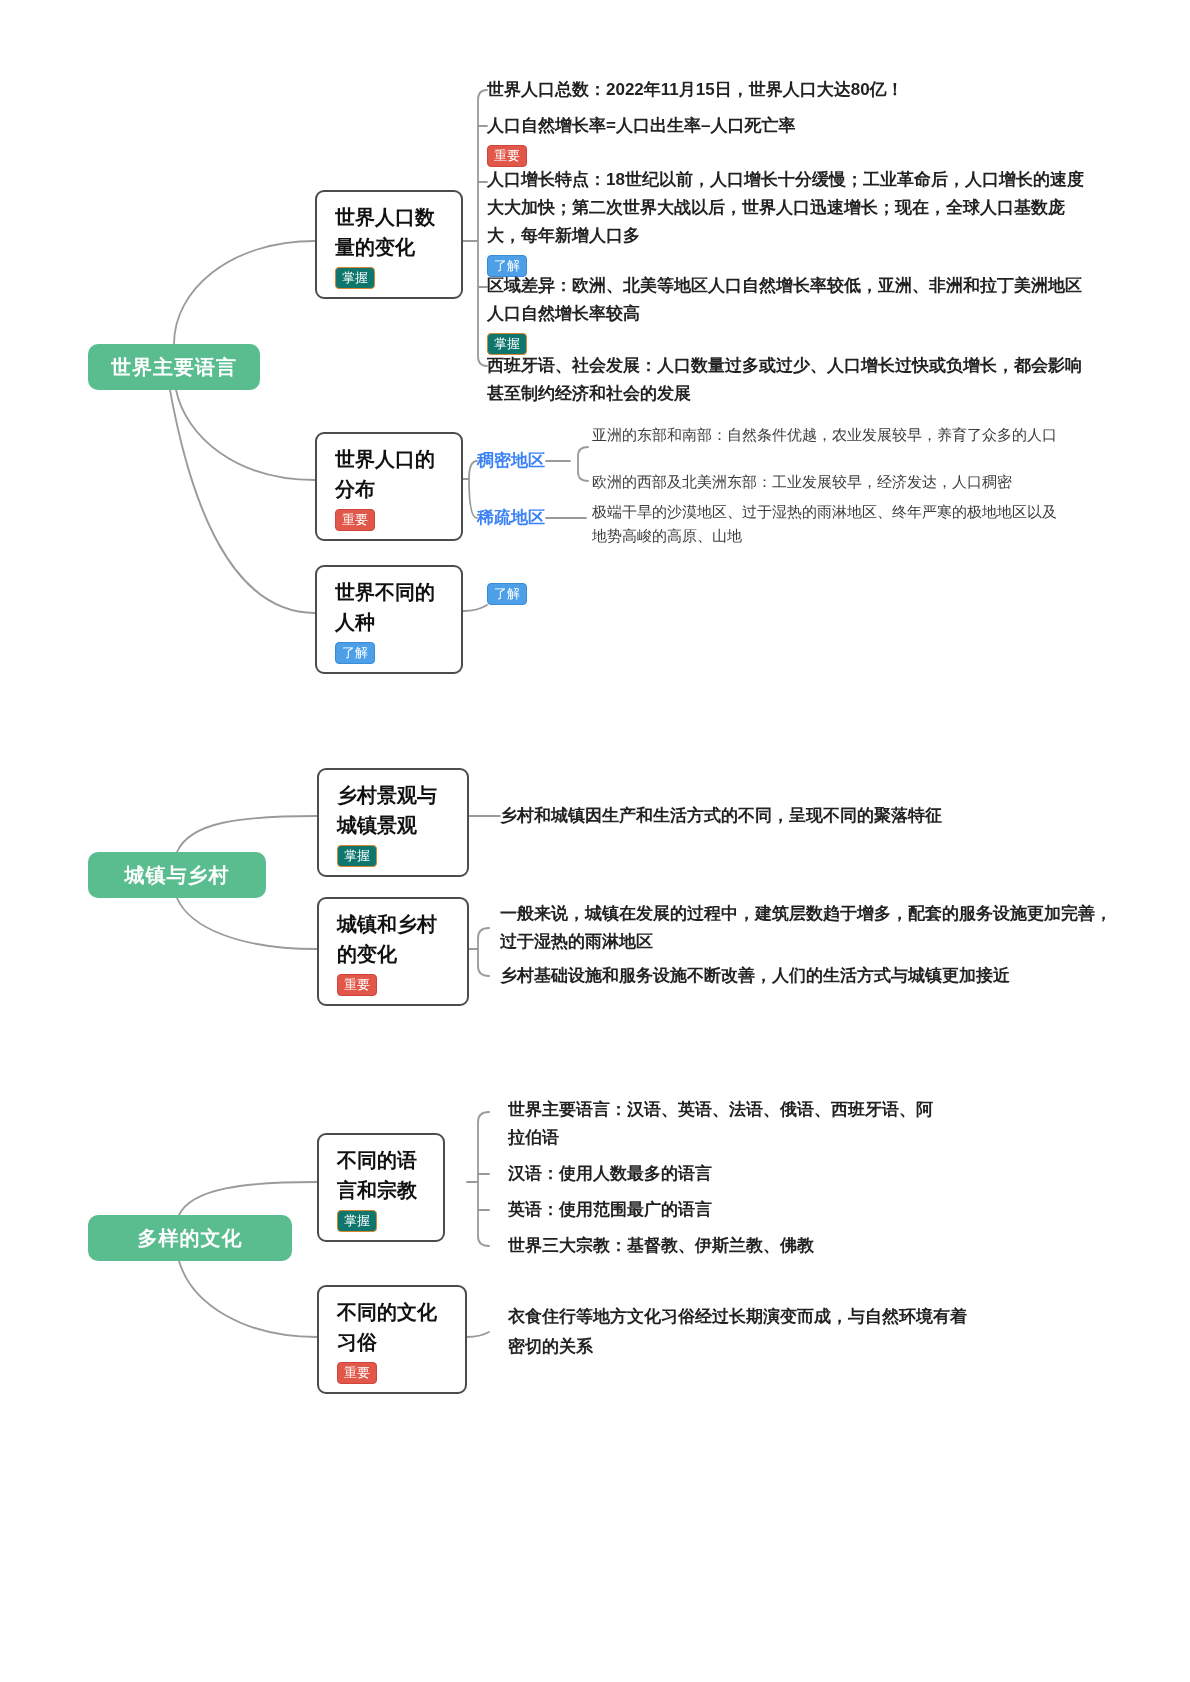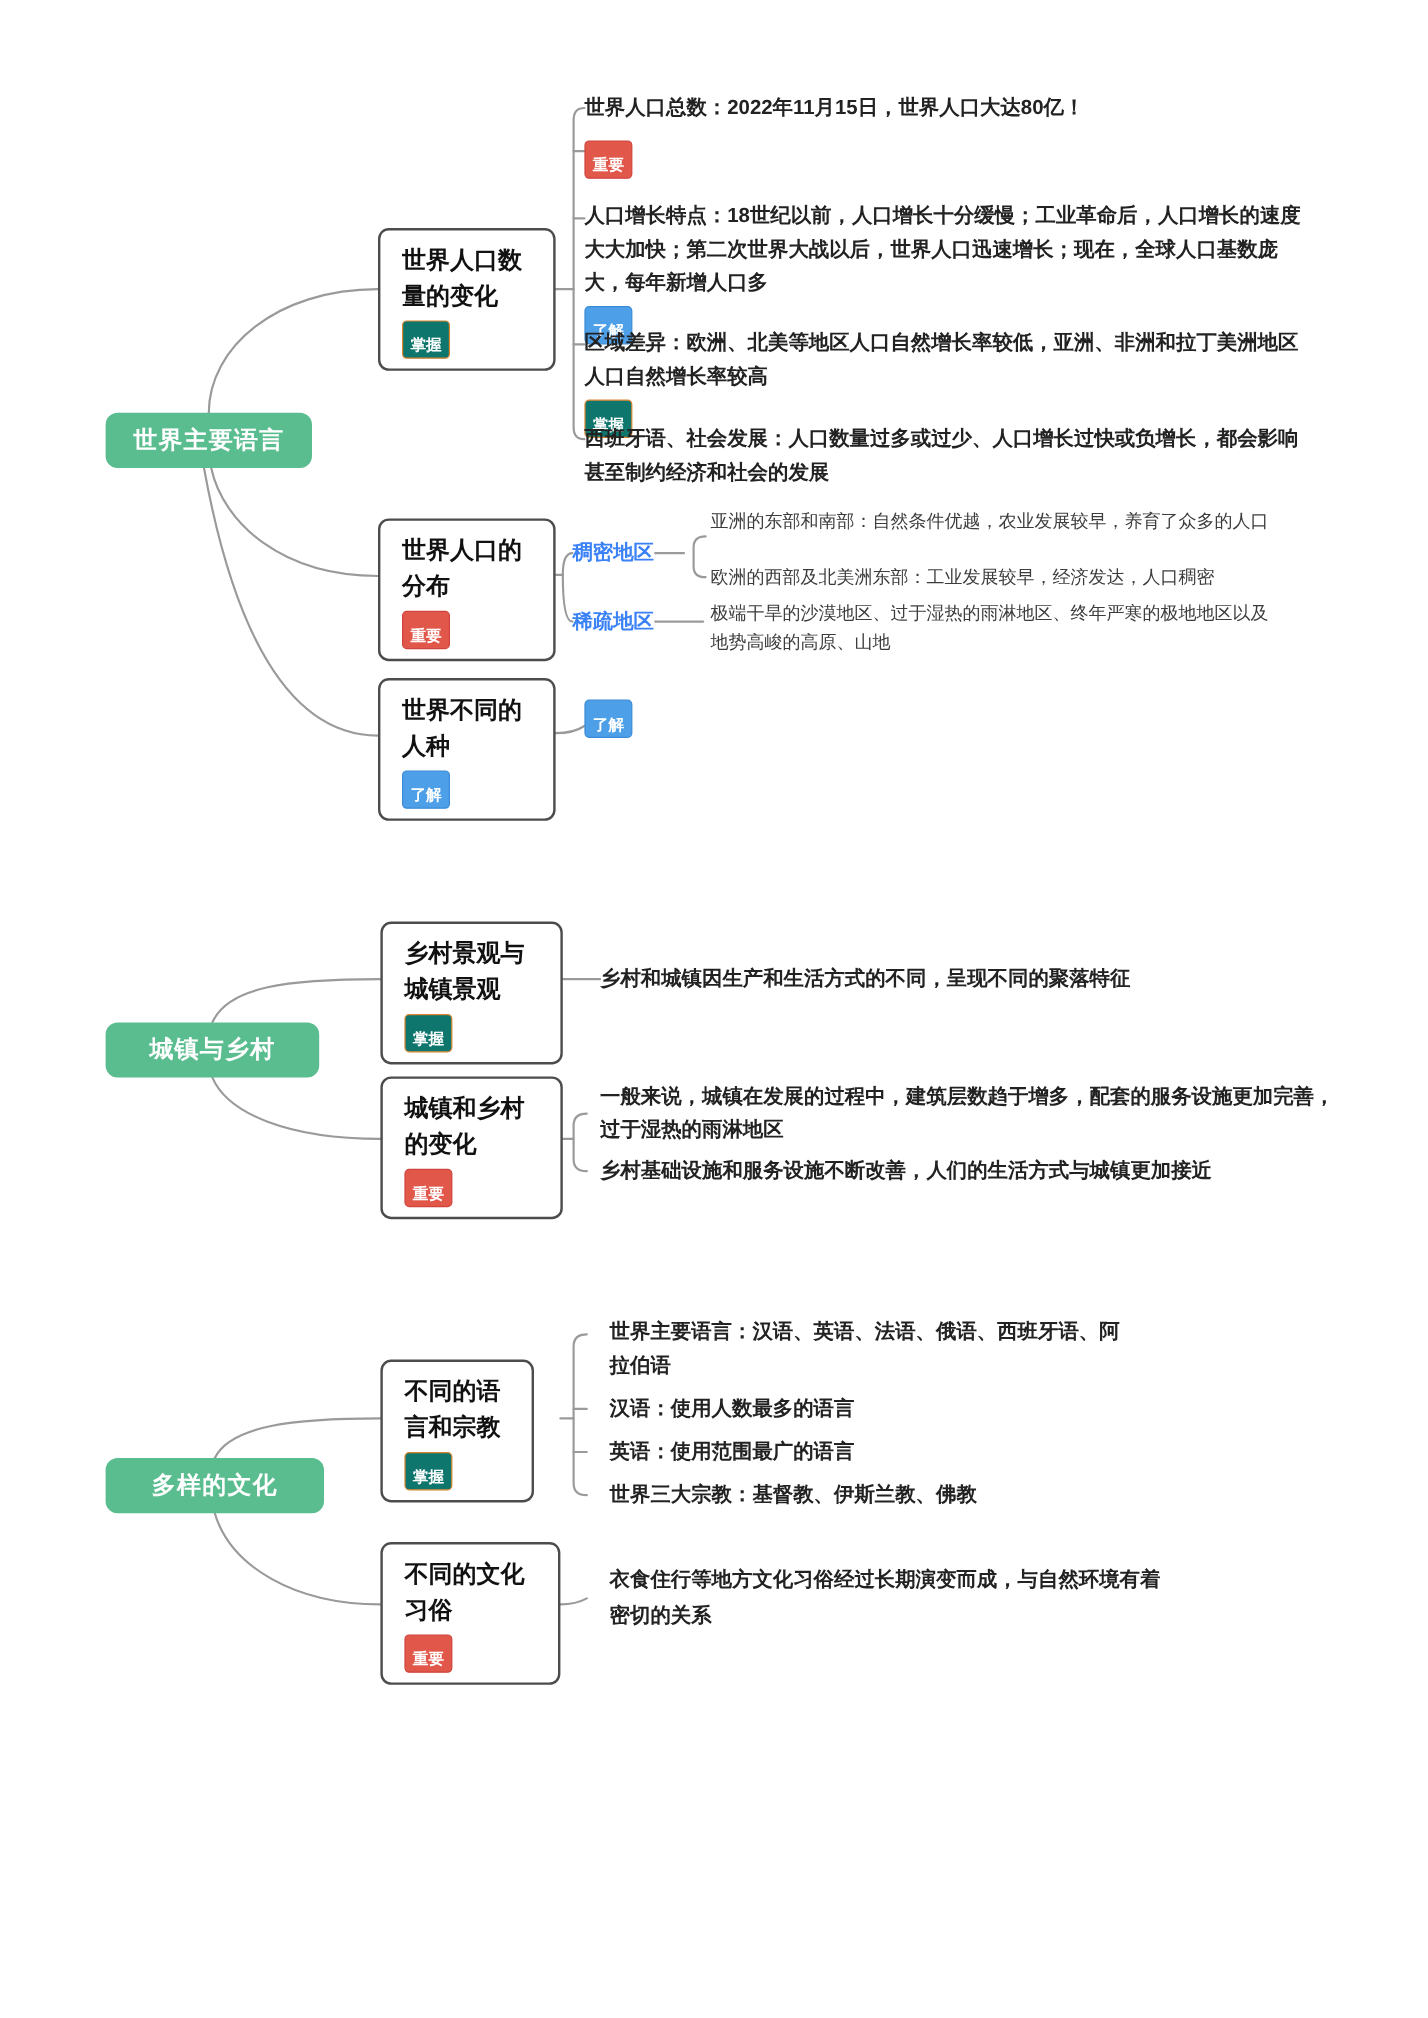--- a/index.html
+++ b/index.html
@@ -17,23 +17,23 @@
     background:#5abd8f; color:#fff; font-size:20px; font-weight:bold;
     border-radius:10px; letter-spacing:1px;
   }
   .branch-box {
     position:absolute; background:#fff;
     border:2px solid #4c4c4c; border-radius:9px;
     padding:10px 18px 8px 18px;
   }
   .branch-title { font-size:20px; font-weight:bold; line-height:30px; color:#111; }
   .badge {
-    display:inline-block; margin-top:5px; padding:11px 6px 2px 6px;
+    display:inline-block; margin-top:5px; padding:1px 6px 2px 6px;
     font-size:13px; line-height:17px; color:#fff; border-radius:4px;
-    font-weight:bold;
+    font-weight:normal;
   }
   .b-orange { background:#0f766e; border:1px solid #d9842e;text-align:right; }
   .b-red    { background:#e15749; border:1px solid #cf443d; }
   .b-blue   { background:#4d9fe8; border:1px solid #3b8bd6; }
 
   .leaf { position:absolute; }
   .leaf-text { font-size:17px; font-weight:bold; line-height:28px; color:#222; }
   .sub-label { position:absolute; font-size:17px; font-weight:bold; line-height:26px; color:#3b82f6; }
   .sub-text  { position:absolute; font-size:15px; font-weight:normal; line-height:24px; color:#3c3c3c; }
 </style>
@@ -81,20 +81,21 @@
 <div class="branch-box" style="left:315px;top:190px;width:148px">
   <div class="branch-title">世界人口数量的变化</div>
   <span class="badge b-orange">掌握</span>
 </div>
 
 <div class="leaf" style="left:487px;top:76px;width:610px">
   <div class="leaf-text">世界人口总数：2022年11月15日，世界人口大达80亿！</div>
 </div>
 
 <div class="leaf" style="left:487px;top:112px;width:610px">
+  <div class="leaf-text">人口自然增长率=人口出生率–人口死亡率</div>
   <span class="badge b-red">重要</span>
 </div>
 
 <div class="leaf" style="left:487px;top:166px;width:610px">
   <div class="leaf-text">人口增长特点：18世纪以前，人口增长十分缓慢；工业革命后，人口增长的速度大大加快；第二次世界大战以后，世界人口迅速增长；现在，全球人口基数庞大，每年新增人口多</div>
   <span class="badge b-blue">了解</span>
 </div>
 
 <div class="leaf" style="left:487px;top:272px;width:610px">
   <div class="leaf-text">区域差异：欧洲、北美等地区人口自然增长率较低，亚洲、非洲和拉丁美洲地区人口自然增长率较高</div>
@@ -142,21 +143,21 @@
   <span class="badge b-red">重要</span>
 </div>
 
 <div class="leaf" style="left:500px;top:900px;width:620px">
   <div class="leaf-text">一般来说，城镇在发展的过程中，建筑层数趋于增多，配套的服务设施更加完善，过于湿热的雨淋地区</div>
 </div>
 <div class="leaf" style="left:500px;top:962px;width:640px">
   <div class="leaf-text">乡村基础设施和服务设施不断改善，人们的生活方式与城镇更加接近</div>
 </div>
 
-<div class="root-node" style="left:88px;top:1215px;width:182px">多样的文化</div>
+<div class="root-node" style="left:88px;top:1215px;width:204px">多样的文化</div>
 
 <div class="branch-box" style="left:317px;top:1133px;width:128px">
   <div class="branch-title">不同的语言和宗教</div>
   <span class="badge b-orange">掌握</span>
 </div>
 
 <div class="leaf" style="left:508px;top:1096px;width:440px">
   <div class="leaf-text">世界主要语言：汉语、英语、法语、俄语、西班牙语、阿拉伯语</div>
 </div>
 <div class="leaf" style="left:508px;top:1160px;width:500px">

